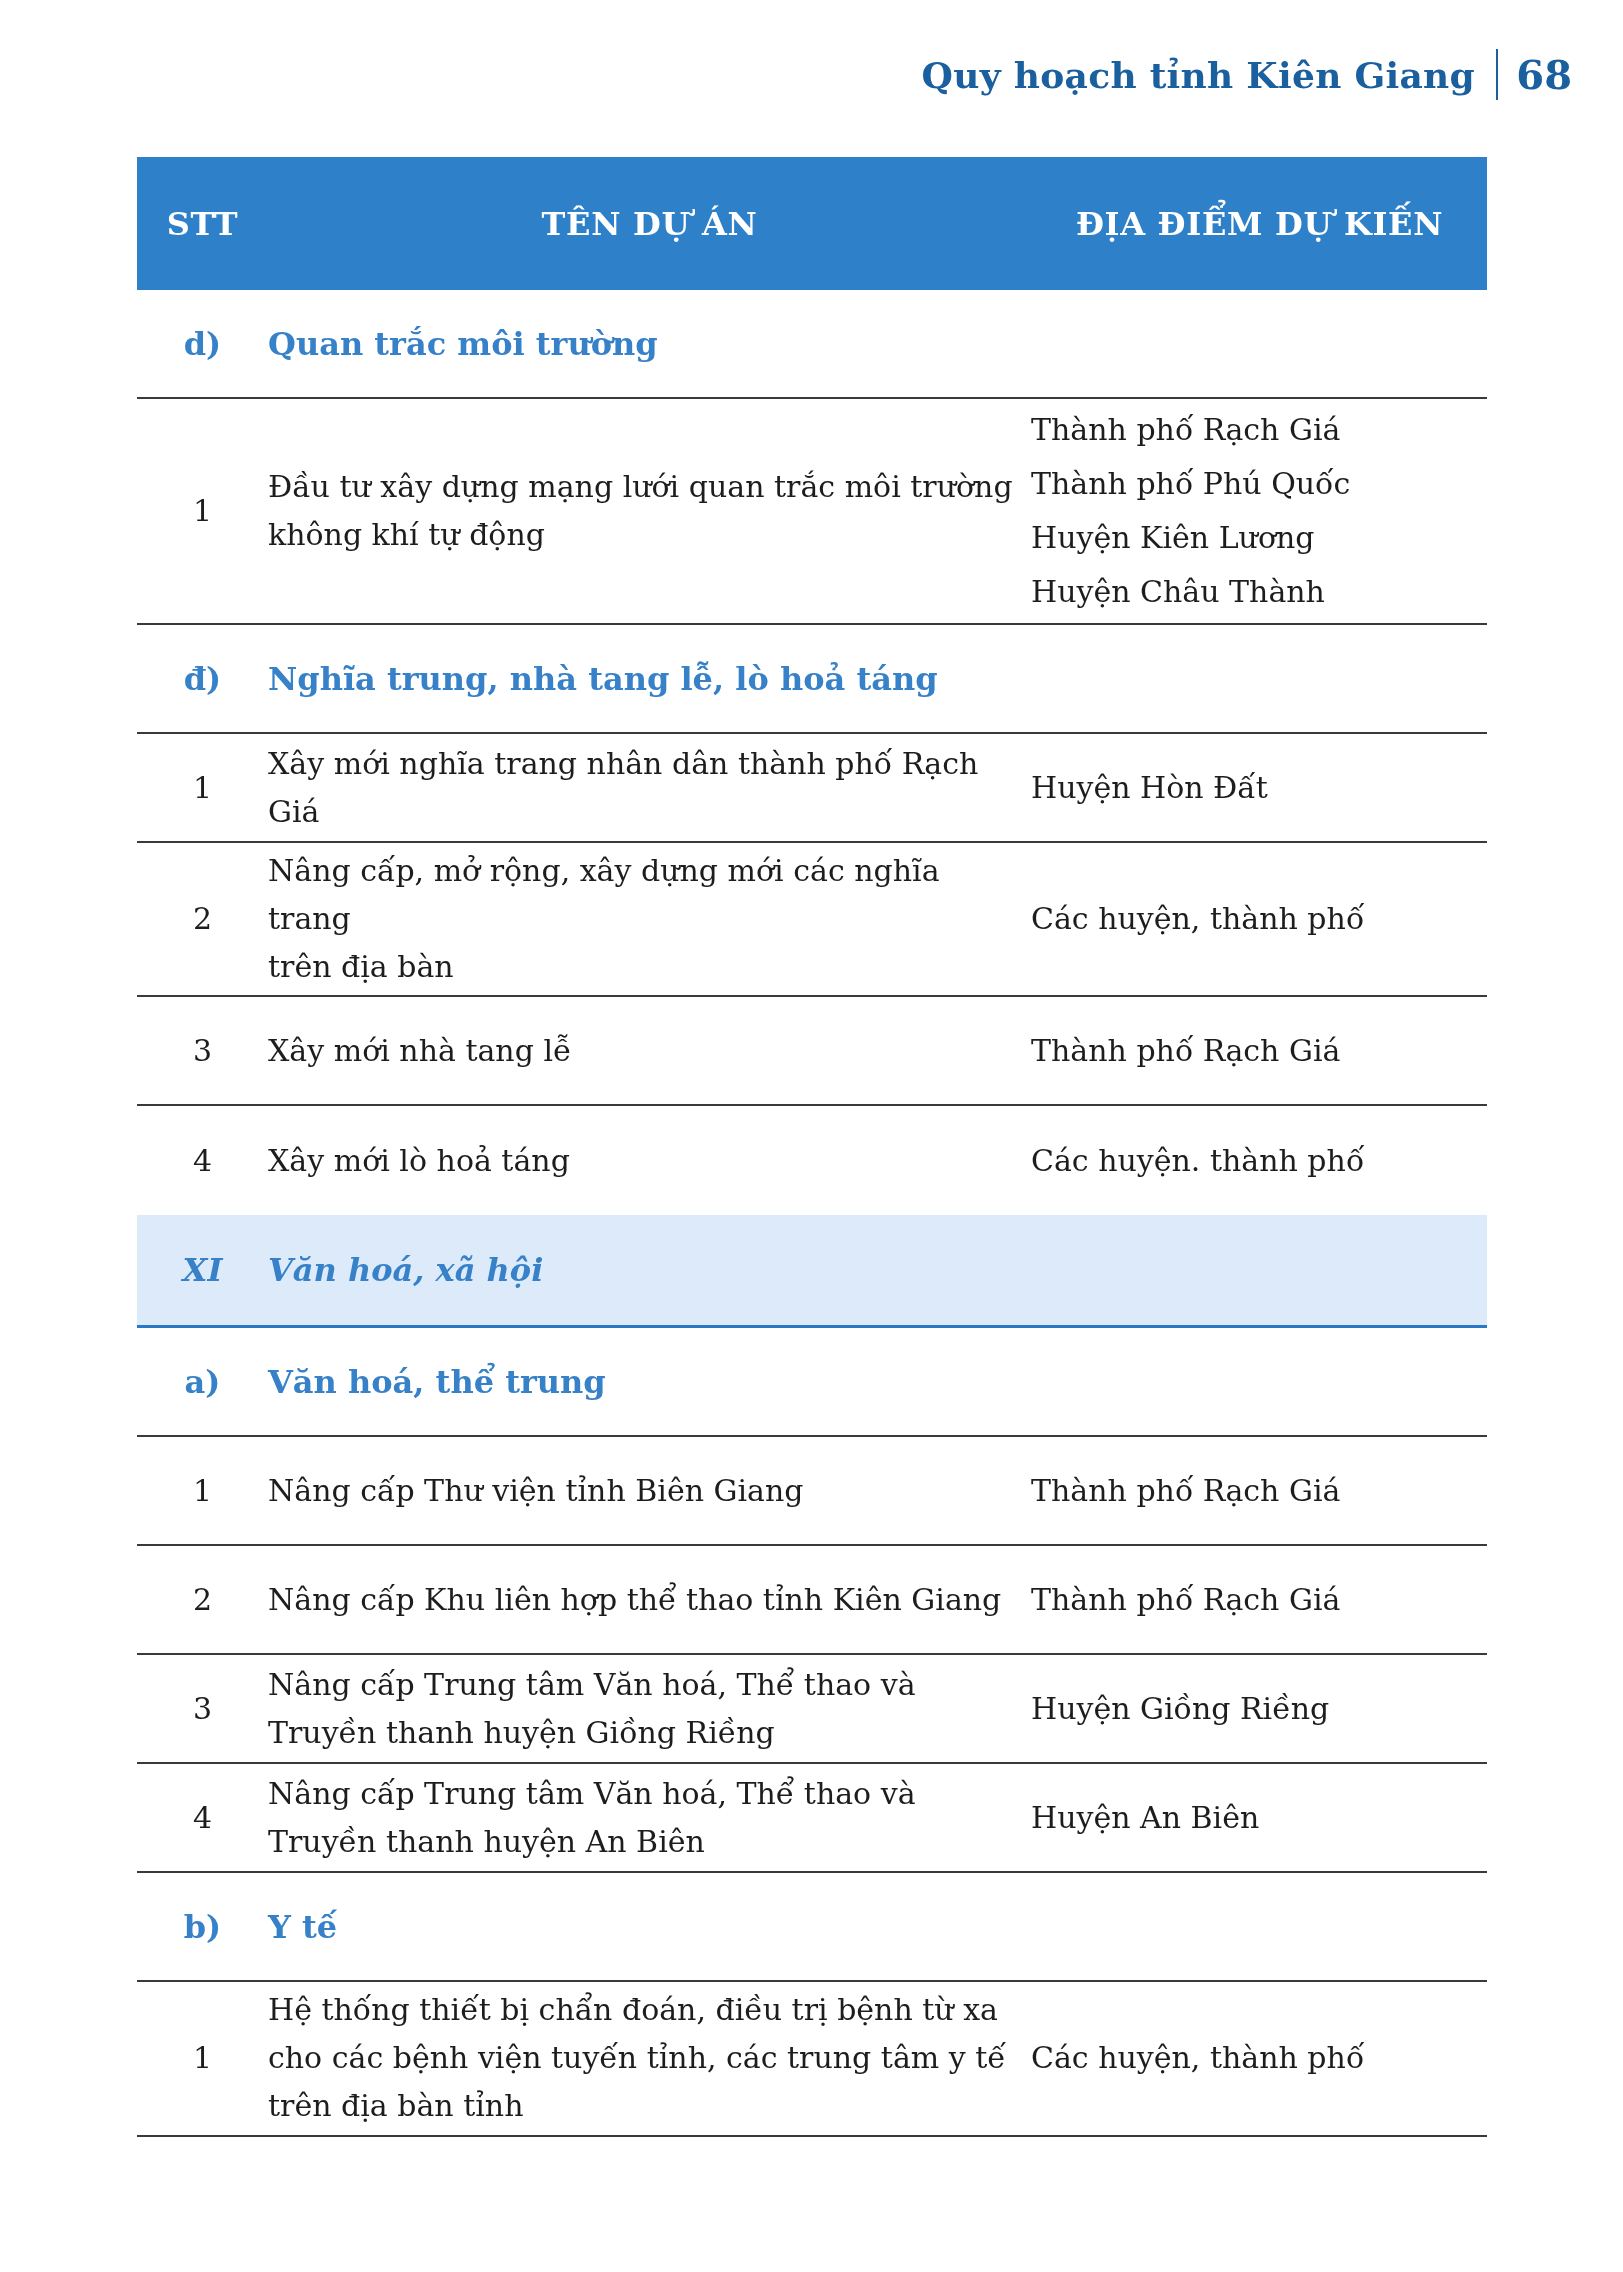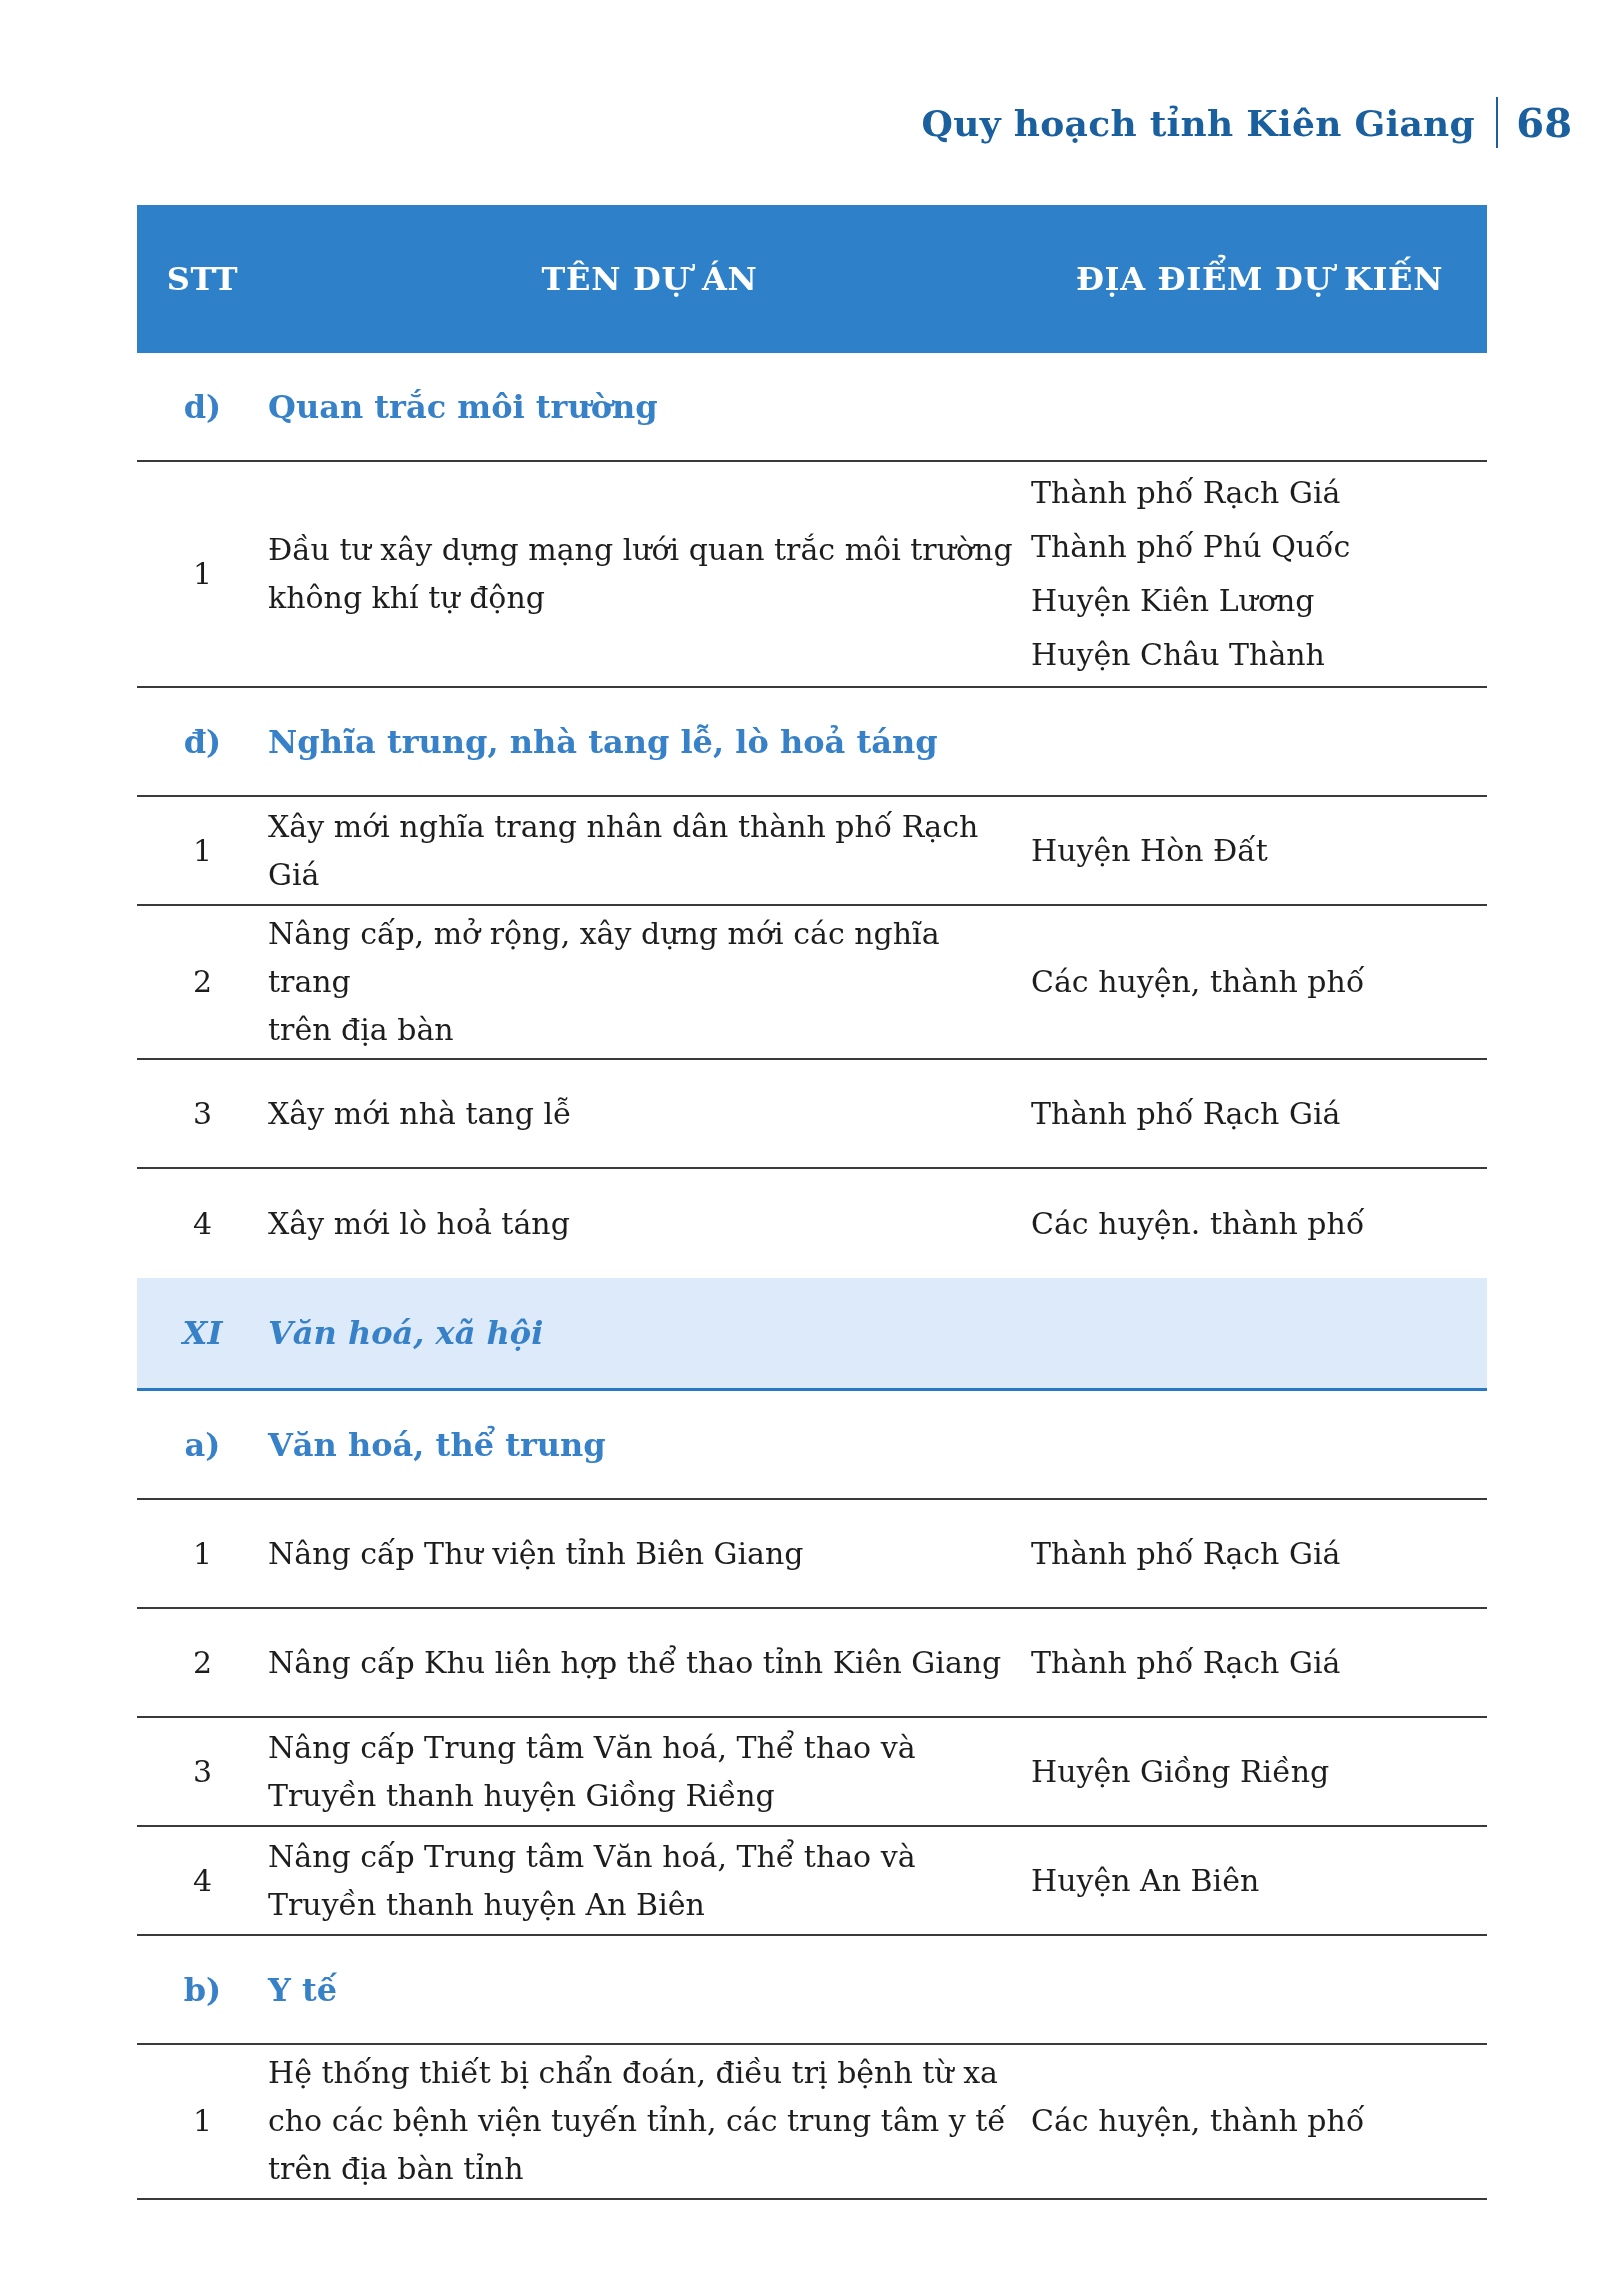--- a/index.html
+++ b/index.html
@@ -13,21 +13,21 @@
   }
   * { margin:0; padding:0; box-sizing:border-box; }
   html,body { background:#ffffff; }
   body {
     width:1624px; height:2273px;
     font-family:"DejaVu Serif","Liberation Serif",serif;
     color:var(--body-text);
     position:relative;
     overflow:hidden;
   }
-  .page { position:absolute; inset:0;margin-top:48px; }
+  .page { position:absolute; inset:0; }
 
   
   .page-header {
     position:absolute;
     top:49px; right:52px;
     display:flex; align-items:center;
     white-space:nowrap;
   }
   .ph-title {
     color:var(--page-header-text);
@@ -50,21 +50,21 @@
     position:absolute;
     left:137px; top:157px;
     width:1350px;
   }
   .col1 { width:131px; flex:0 0 131px; }
   .col2 { width:763px; flex:0 0 763px; }
   .col3 { width:457px; flex:0 0 457px; }
 
   .thead {
     display:flex; align-items:center;
-    height:148px;
+    height:133px;
     background:var(--header-bar);
     color:#ffffff;
     font-weight:bold;
     font-size:32px;
     letter-spacing:0.7px;
   }
   .thead .col1, .thead .col2, .thead .col3 { text-align:center; }
 
   .row {
     display:flex; align-items:center;

